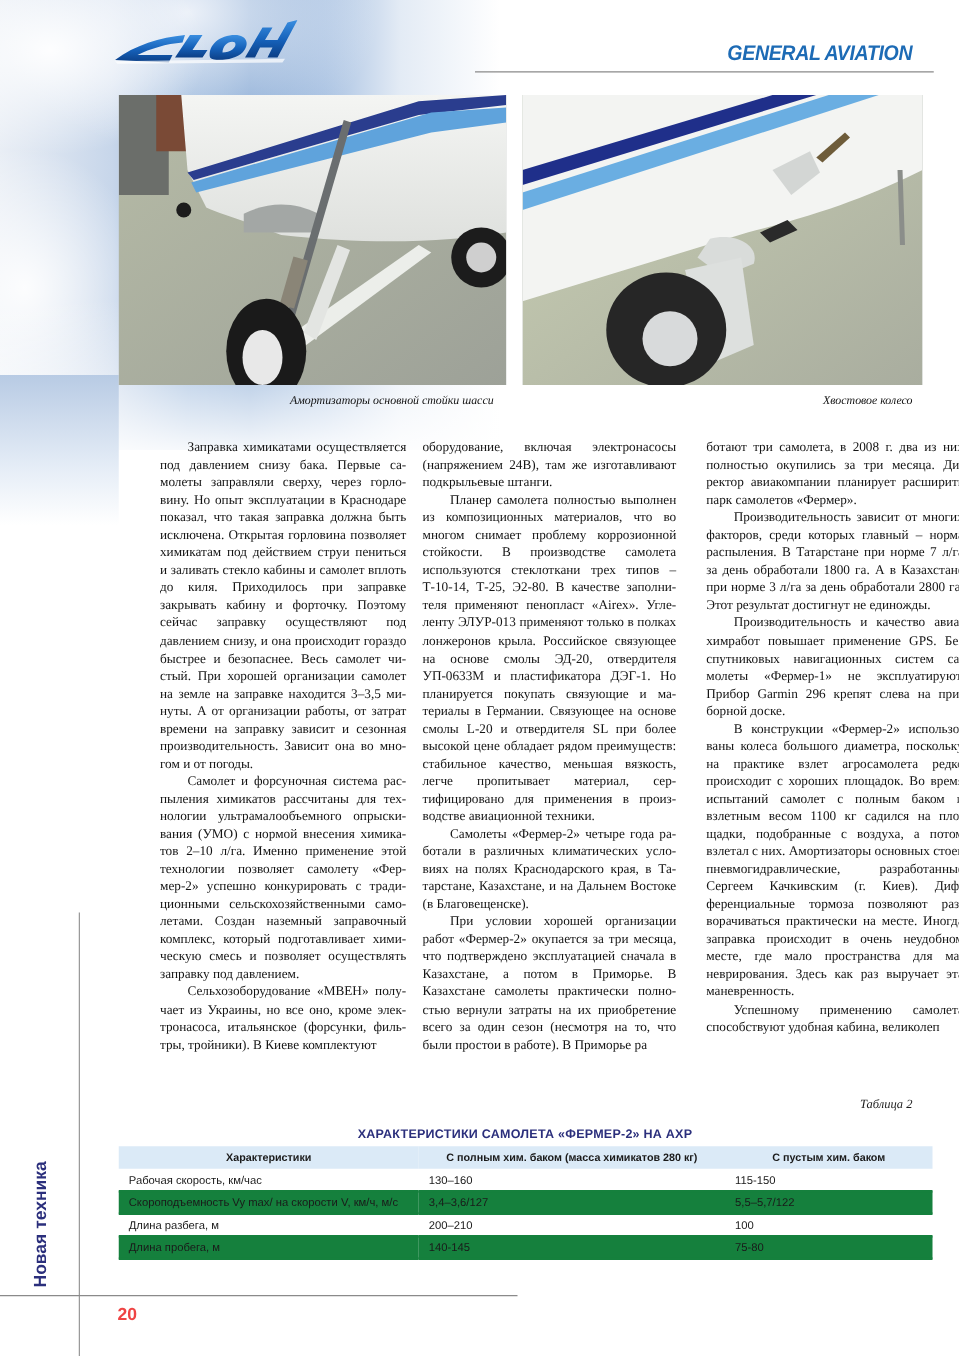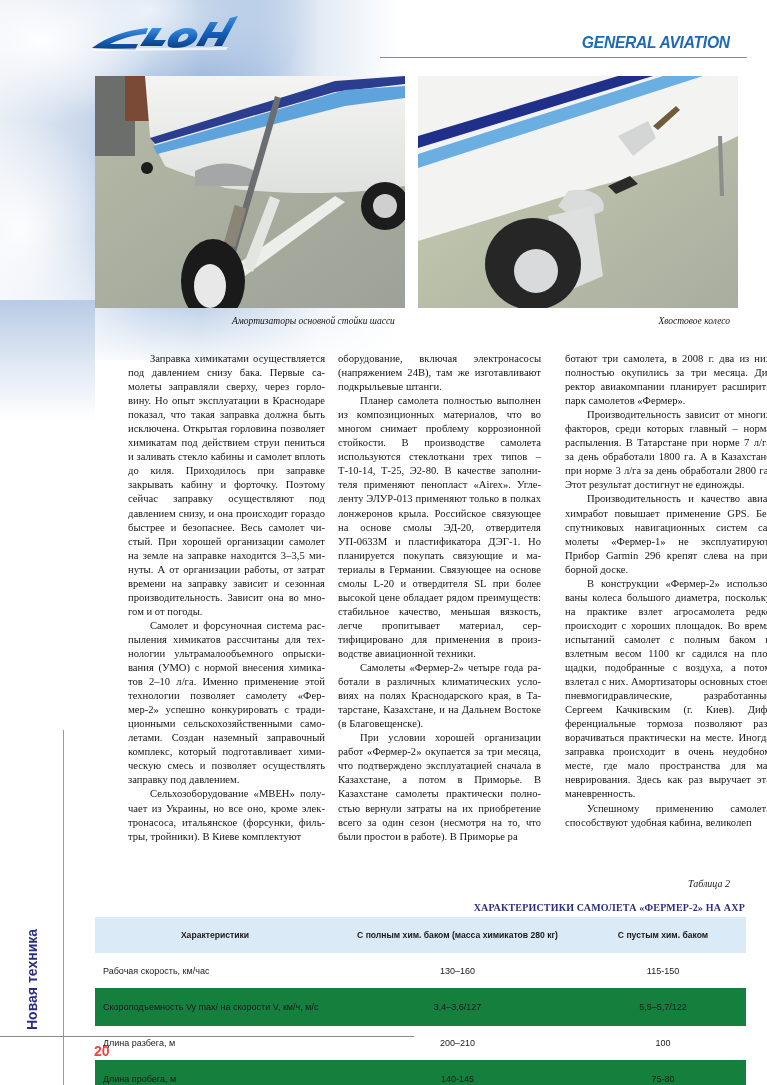--- a/index.html
+++ b/index.html
@@ -62,33 +62,33 @@
   .col-2 { left: 310px; width: 203px; }
   .col-3 { left: 537px; width: 206px; }
   .col p { text-indent: 22px; }
   .col p.cont { text-indent: 0; }
 
   
   .table-label {
     position: absolute; right: 37px; top: 878px; font-style: italic; font-size: 10px;
   }
   .table-title {
-    position: absolute; left: 95px; width: 650px; top: 902px; text-align: right;
-    font-family: Liberation Serif, serif; font-weight: bold; font-size: 10px;
+    position: absolute; left: 95px; width: 650px; top: 902px; text-align: center;
+    font-family: Liberation Sans, sans-serif; font-weight: bold; font-size: 10px;
     color: #2b2f7c; letter-spacing: 0.2px;
   }
   .spec-table {
     position: absolute; left: 95px; top: 917px; width: 651px; border-collapse: collapse;
     font-family: "Liberation Sans", sans-serif; font-size: 9px; color: #1a1a1a;
   }
-  .spec-table th, .spec-table td { height: 36px; padding: 0 8px; }
+  .spec-table th, .spec-table td { height: 18px; padding: 0 8px; }
   .spec-table th { font-weight: bold; text-align: center; background: #dbeaf7; font-size: 8.6px; transform-origin: center; }
   .spec-table td { border-bottom: 2px solid #15803d; }
   .spec-table tr.alt td { background: #15803d; }
-  .spec-table td.c { text-align: center; }
+  .spec-table td.c { }
   .spec-table th.h1 { width: 240px; }
   .spec-table th.h2 { width: 245px; }
 
   
   .side-rule-v {
     position: absolute; left: 63px; top: 730px; width: 1px; height: 355px; background: #9a9a9a;
   }
   .side-label {
     position: absolute; left: 24px; top: 1030px; transform: rotate(-90deg); transform-origin: left top;
     font-family: "Liberation Sans", sans-serif; font-weight: bold; font-size: 14px; color: #2b2f7c;

